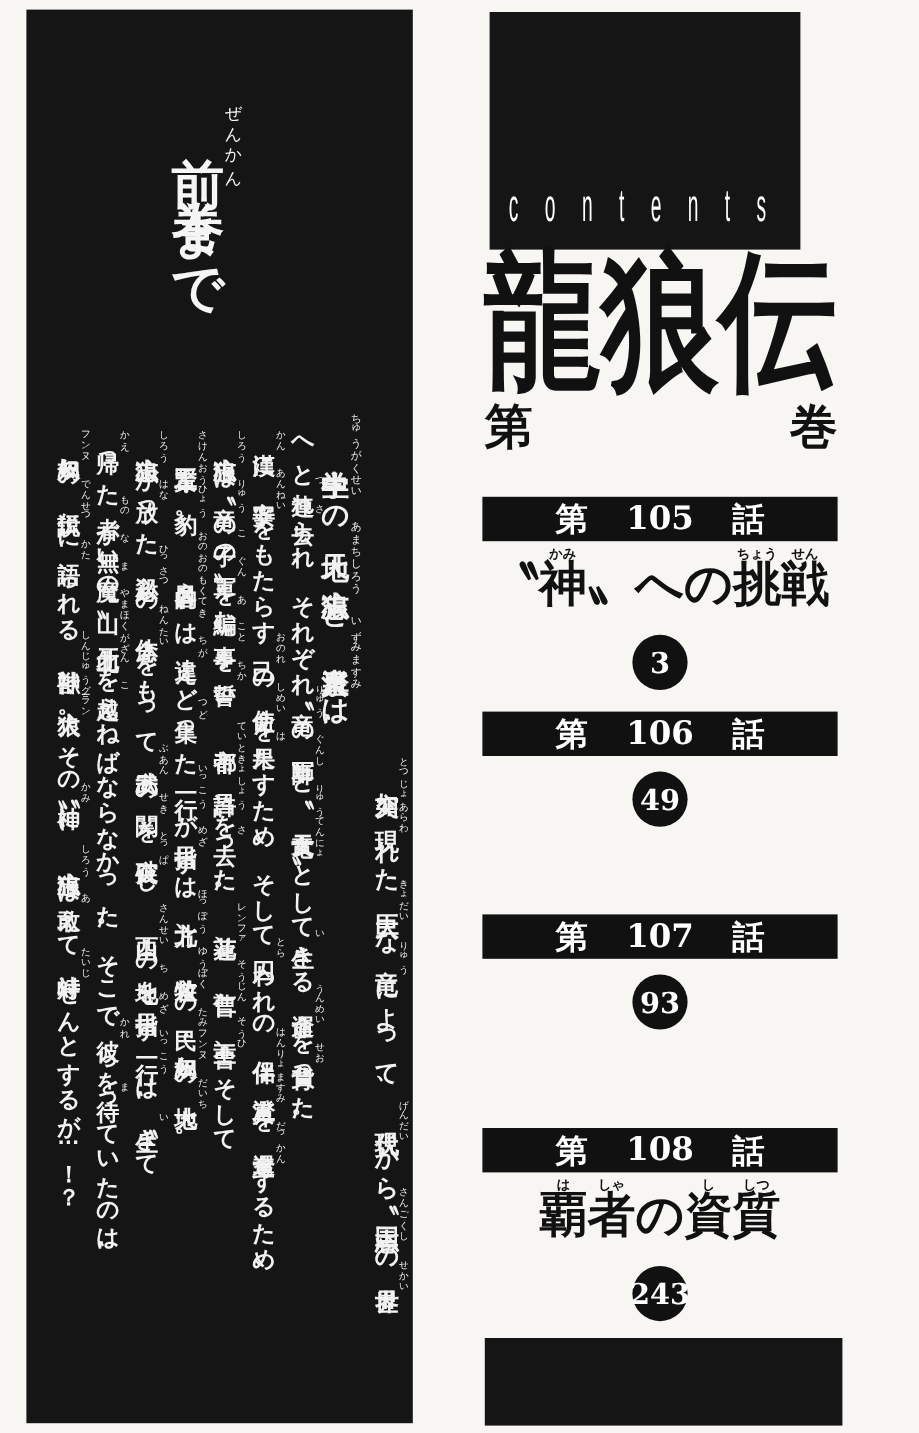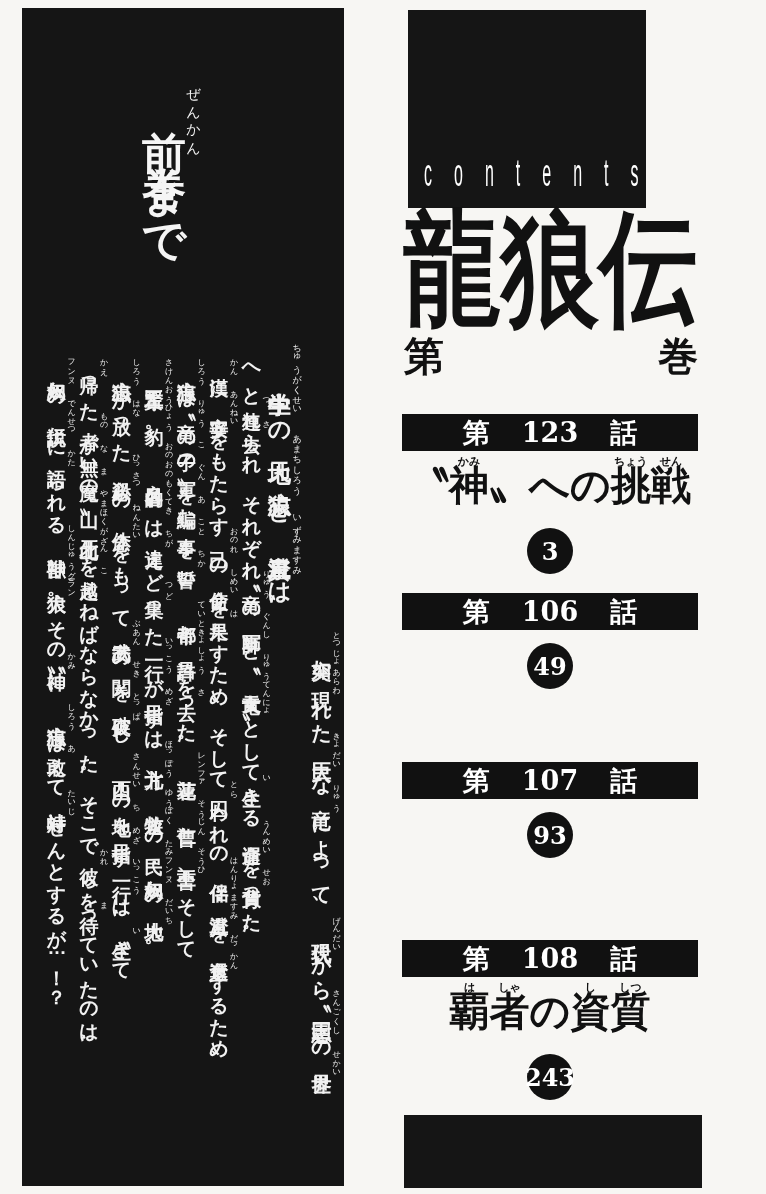--- a/index.html
+++ b/index.html
@@ -15,21 +15,21 @@
   .lead-col{position:absolute;top:330px;right:42px;font-size:23px;line-height:1.05;}
   .lead-col rt{font-size:9px;font-weight:normal;}
   .hang-col{position:absolute;top:618px;right:4px;font-size:20px;line-height:1.05;}
   .hang-col rt{font-size:8px;font-weight:normal;}
   .body-cols{position:absolute;top:345px;right:74px;height:795px;writing-mode:vertical-rl;}
   .body-cols .vcol{position:static;font-size:19px;line-height:29px;height:795px;}
   .body-cols rt{font-size:8px;font-weight:normal;}
   ruby{ruby-align:center;}
   rt{line-height:1;}
   
-  .contents-box{position:absolute;left:408px;top:10px;width:238px;height:198px;background:#151515;}
+  .contents-box{position:absolute;left:408px;top:10px;width:259px;height:198px;background:#151515;}
   .contents-word{position:absolute;left:16px;bottom:12px;color:#ffffff;
         font-family:"Liberation Sans",sans-serif;font-weight:normal;font-size:16px;
         letter-spacing:22px;transform:scale(1,2.4);transform-origin:left bottom;}
   .series-title{position:absolute;left:402px;top:206px;width:296px;text-align:center;
         font-size:98px;font-weight:900;letter-spacing:0;line-height:1;
         transform:scaleY(1.28);transform-origin:top;white-space:nowrap;}
   .volume-row{position:absolute;left:404px;top:336px;width:294px;display:flex;align-items:flex-end;}
   .vol-pre,.vol-suf{font-size:40px;font-weight:900;line-height:1;}
   .vol-num{font-size:90px;font-weight:bold;line-height:0.82;margin-left:34px;}
   .vol-suf{margin-left:auto;}
@@ -70,21 +70,21 @@
   <div class="series-title">龍狼伝</div>
 
   <div class="volume-row">
     <span class="vol-pre">第</span>
     <span class="vol-suf">巻</span>
   </div>
 
   <div class="chapter" style="top:414px;">
     <div class="chapter-bar">
       <span>第</span>
-      <span>123</span>
+      <span>105</span>
       <span>話</span>
     </div>
     <div class="chapter-title">〝<ruby>神<rt>かみ</rt></ruby>〟への<ruby>挑<rt>ちょう</rt></ruby><ruby>戦<rt>せん</rt></ruby></div>
     <div class="page-circle">3</div>
   </div>
 
   <div class="chapter" style="top:593px;">
     <div class="chapter-bar">
       <span>第</span>
       <span>106</span>

